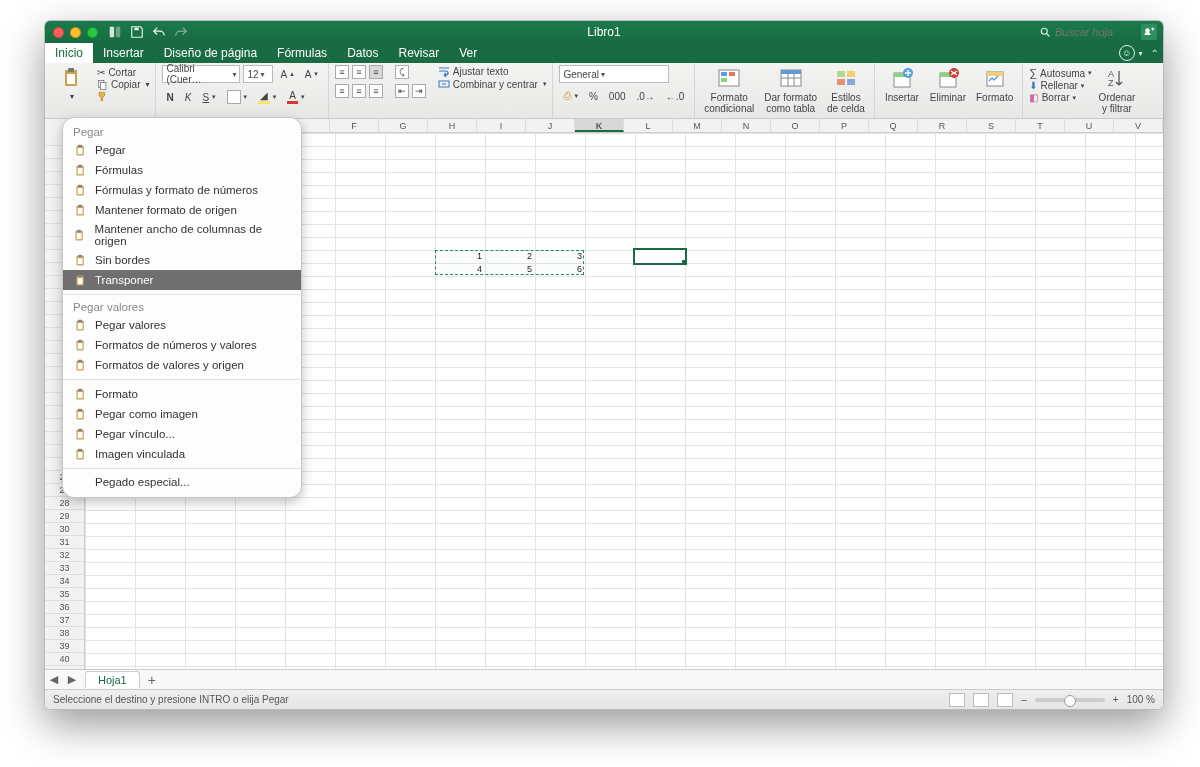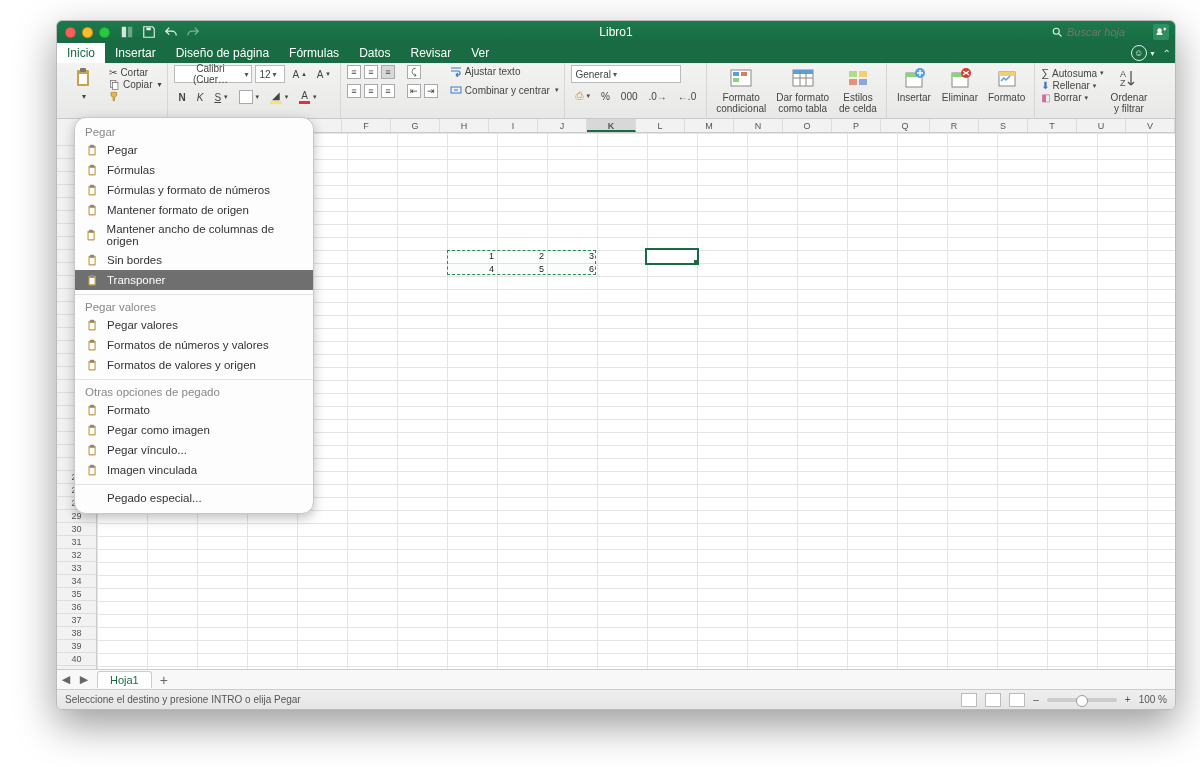--- a/index.html
+++ b/index.html
@@ -1,17 +1,17 @@
 <!DOCTYPE html>
 <html><head>
 <meta charset="utf-8">
 <style>
   * { box-sizing: border-box; margin:0; padding:0; font-family: "Helvetica Neue", Arial, sans-serif; }
   body { background:#fff; width:1200px; height:767px; position:relative; }
-  .window { position:absolute; left:56px; top:20px; width:1120px; height:690px;
+  .window { position:absolute; left:44px; top:20px; width:1120px; height:690px;
             border:1px solid #bbb; border-radius:6px; box-shadow:0 15px 40px rgba(0,0,0,0.4);
             display:flex; flex-direction:column; background:#fff; overflow:hidden;}
   
   .titlebar { height:22px; background:linear-gradient(#1b7a4b,#186b42); display:flex; align-items:center;
               color:#fff; font-size:12px; position:relative;}
   .traffic { display:flex; gap:6px; padding-left:8px;}
   .dot { width:11px; height:11px; border-radius:50%; border:1px solid rgba(0,0,0,0.2);}
   .red{background:#ff5f57;} .yellow{background:#ffbd2e;} .green{background:#28c940;}
   .qat { display:flex; gap:8px; margin-left:10px; align-items:center;}
   .qat .ico { width:14px; height:14px; opacity:0.9;}
@@ -26,21 +26,21 @@
   .menubar .tab.active { background:#fff; color:#186b42; }
   .menubar .right { position:absolute; right:4px; display:flex; align-items:center; gap:4px; height:100%; color:#dff3e8;}
   .menubar .right .circ { width:16px; height:16px; border:1px solid #dff3e8; border-radius:50%; font-size:9px; display:flex; align-items:center; justify-content:center;}
   
   .ribbon { height:56px; background:linear-gradient(#f3f3f2,#e8e8e7); border-bottom:1px solid #c9c9c9;
             display:flex; align-items:center; font-size:10px; color:#444;}
   .grp { height:100%; border-right:1px solid #d6d6d6; padding:2px 6px; display:flex; gap:4px; align-items:flex-start;}
   .grp .col { display:flex; flex-direction:column; gap:1px;}
   .grp .row { display:flex; gap:3px; align-items:center;}
   .btn { border:1px solid transparent; padding:1px 3px; border-radius:2px; cursor:pointer; font-size:10px; display:flex; align-items:center; gap:3px;}
-  .dropdown { border:1px solid #bbb; background:#fff; font-size:10px; height:18px; padding:0 3px; display:flex; align-items:center; gap:2px;text-align:center;}
+  .dropdown { border:1px solid #bbb; background:#fff; font-size:10px; height:18px; padding:0 3px; display:flex; align-items:center; gap:2px;}
   .dropdown .arrow { font-size:8px; color:#555;}
   .bigbtn { display:flex; flex-direction:column; align-items:center; justify-content:flex-start; padding:2px 3px; cursor:pointer; font-size:10px; line-height:1.05; text-align:center; min-width:42px;}
   .bigbtn .ico { width:24px; height:24px; margin-bottom:2px; display:flex; align-items:center; justify-content:center;}
   .smalltxt { font-size:10px; display:flex; align-items:center; gap:3px;}
   .sq { width:14px; height:14px; border:1px solid #aaa; background:#fff; display:inline-flex; align-items:center; justify-content:center; font-size:9px;}
   .sq.sel { background:#d8d8d8;}
   
   .sheet { flex:1; display:flex; position:relative; overflow:hidden; background:#fff;}
   .rowhdrs { width:40px; border-right:1px solid #ccc; background:#f2f2f2;}
   .rowhdr { height:13px; font-size:9px; color:#555; border-bottom:1px solid #ddd; text-align:center; line-height:13px;}
@@ -246,21 +246,21 @@
       </div>
       <div class="col" style="margin-left:8px;">
         <div class="smalltxt">
           <span>
               <svg width="12" height="12">
                 <path d="M1 3h10M1 6h7a2 2 0 0 1 0 4H6m0 0 2-2m-2 2 2 2" fill="none" stroke="#3a78c8" stroke-width="1.2"></path>
               </svg>
             </span>
           <span>Ajustar texto</span>
         </div>
-        <div class="smalltxt" style="margin-top:6px;">
+        <div class="smalltxt" style="margin-top:0;">
           <span>
               <svg width="12" height="12">
                 <rect x="1" y="3" width="10" height="6" fill="none" stroke="#3a78c8"></rect>
                 <line x1="4" y1="6" x2="8" y2="6" stroke="#3a78c8"></line>
               </svg>
             </span>
           <span>Combinar y centrar</span>
             <span style="font-size:7px;margin-left:2px">▾</span>
         </div>
       </div>
@@ -672,21 +672,20 @@
         <span class="cico">
           <svg width="13" height="13" viewBox="0 0 16 16">
             <rect x="3" y="2" width="9" height="12" rx="1" fill="#c9a24f"></rect>
             <rect x="5" y="1" width="5" height="3" rx="1" fill="#888"></rect>
             <rect x="4.5" y="5" width="6" height="7.5" fill="#fff"></rect>
           </svg>
         </span>
         <span>Formatos de valores y origen</span>
       </div>
       <div class="sep"></div>
-      <div class="hdr">Otras opciones de pegado</div>
       <div class="item">
         <span class="cico">
           <svg width="13" height="13" viewBox="0 0 16 16">
             <rect x="3" y="2" width="9" height="12" rx="1" fill="#c9a24f"></rect>
             <rect x="5" y="1" width="5" height="3" rx="1" fill="#888"></rect>
             <rect x="4.5" y="5" width="6" height="7.5" fill="#fff"></rect>
           </svg>
         </span>
         <span>Formato</span>
       </div>

